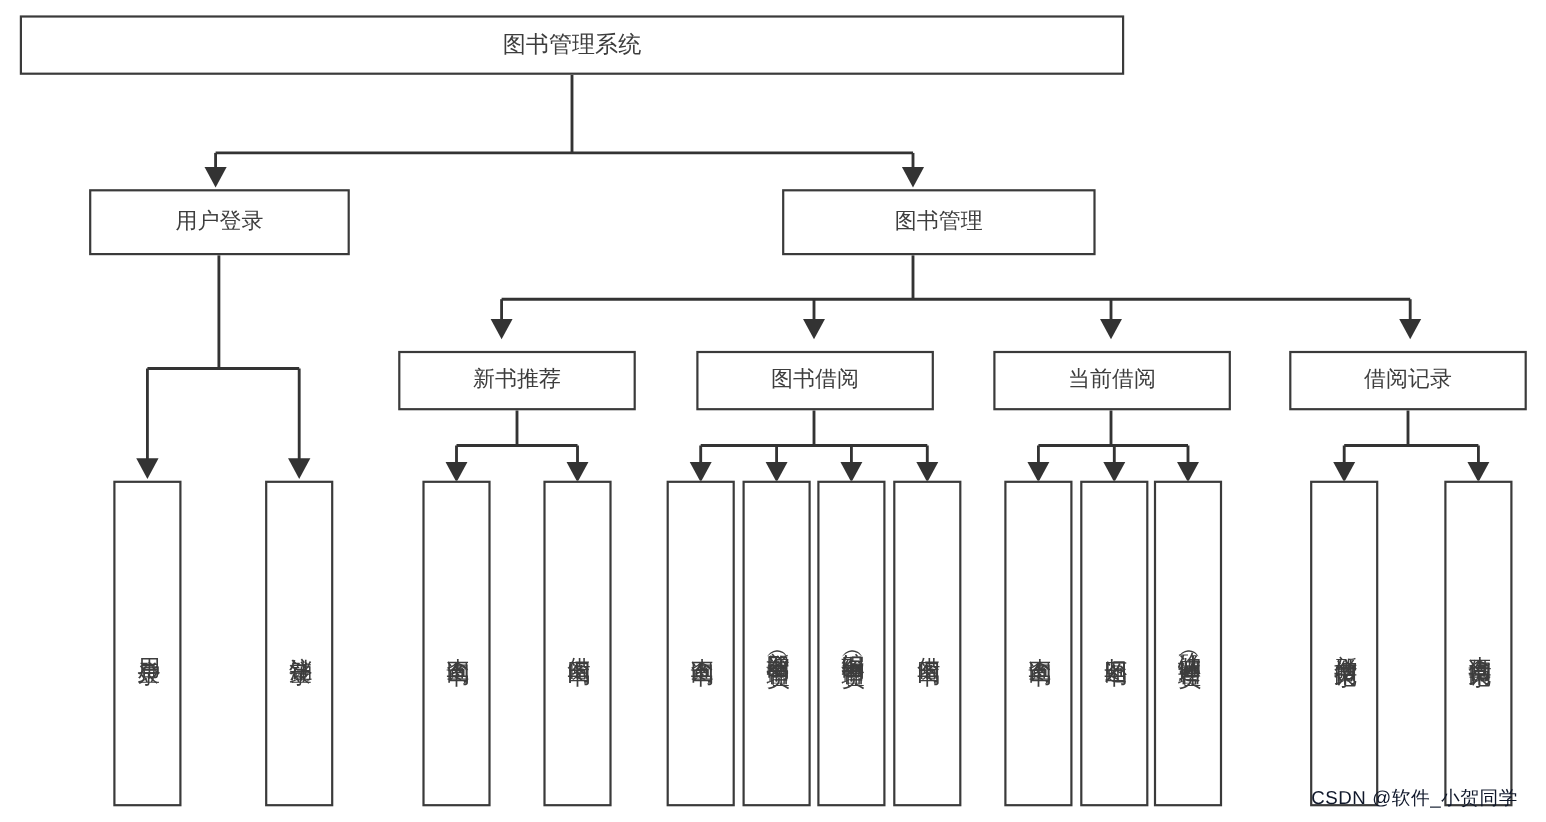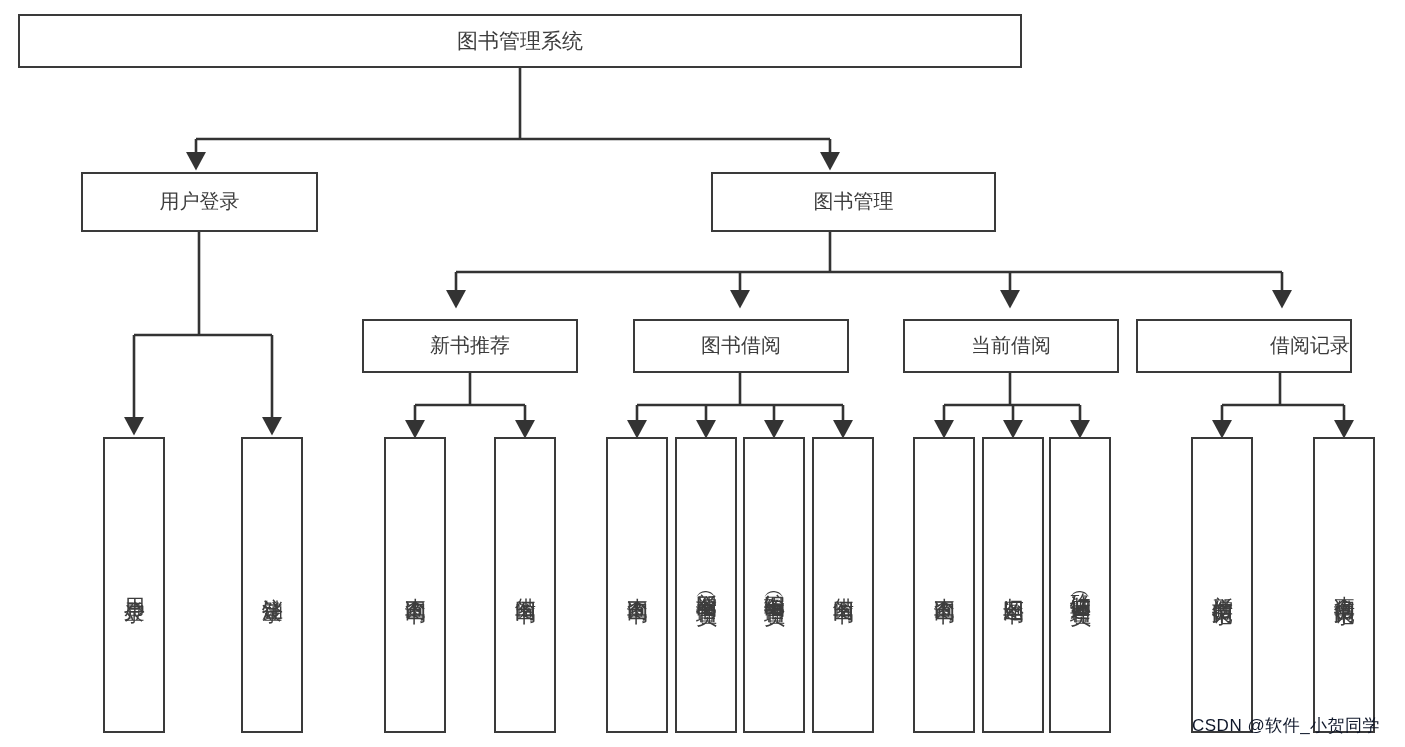--- a/index.html
+++ b/index.html
@@ -136,21 +136,21 @@
 
   <div class="node lvl3" style="left:362px; top:319px; width:216px; height:54px;">
     <span>新书推荐</span>
   </div>
   <div class="node lvl3" style="left:633px; top:319px; width:216px; height:54px;">
     <span>图书借阅</span>
   </div>
   <div class="node lvl3" style="left:903px; top:319px; width:216px; height:54px;">
     <span>当前借阅</span>
   </div>
-  <div class="node lvl3" style="left:1136px; top:319px; width:216px; height:54px;justify-content:flex-end;">
+  <div class="node lvl3" style="left:1172px; top:319px; width:216px; height:54px;">
     <span>借阅记录</span>
   </div>
 
   <div class="node leaf" style="left:103px; top:437px; width:62px; height:296px;">
     <span class="leaf-label">用户登录</span>
   </div>
   <div class="node leaf" style="left:241px; top:437px; width:62px; height:296px;">
     <span class="leaf-label">注销登录</span>
   </div>
 

